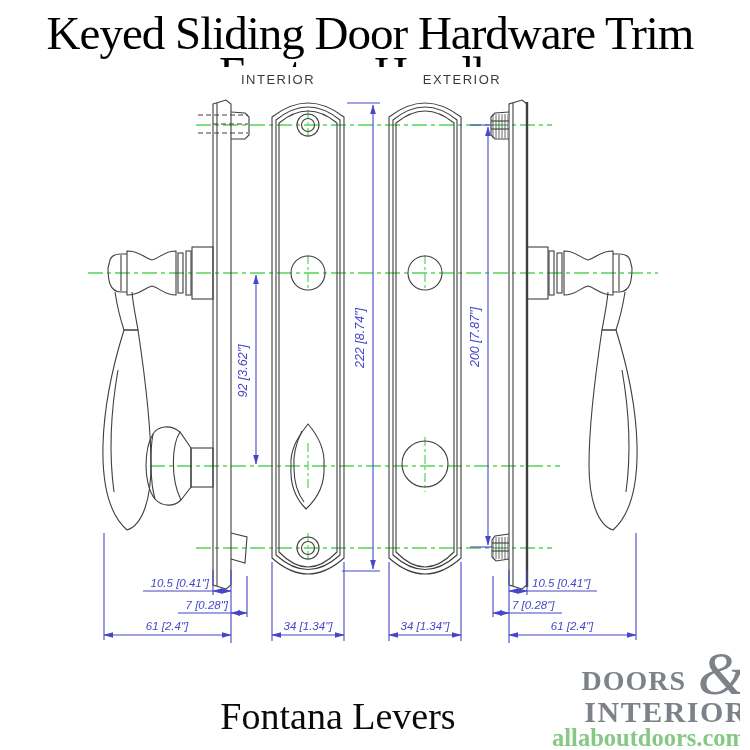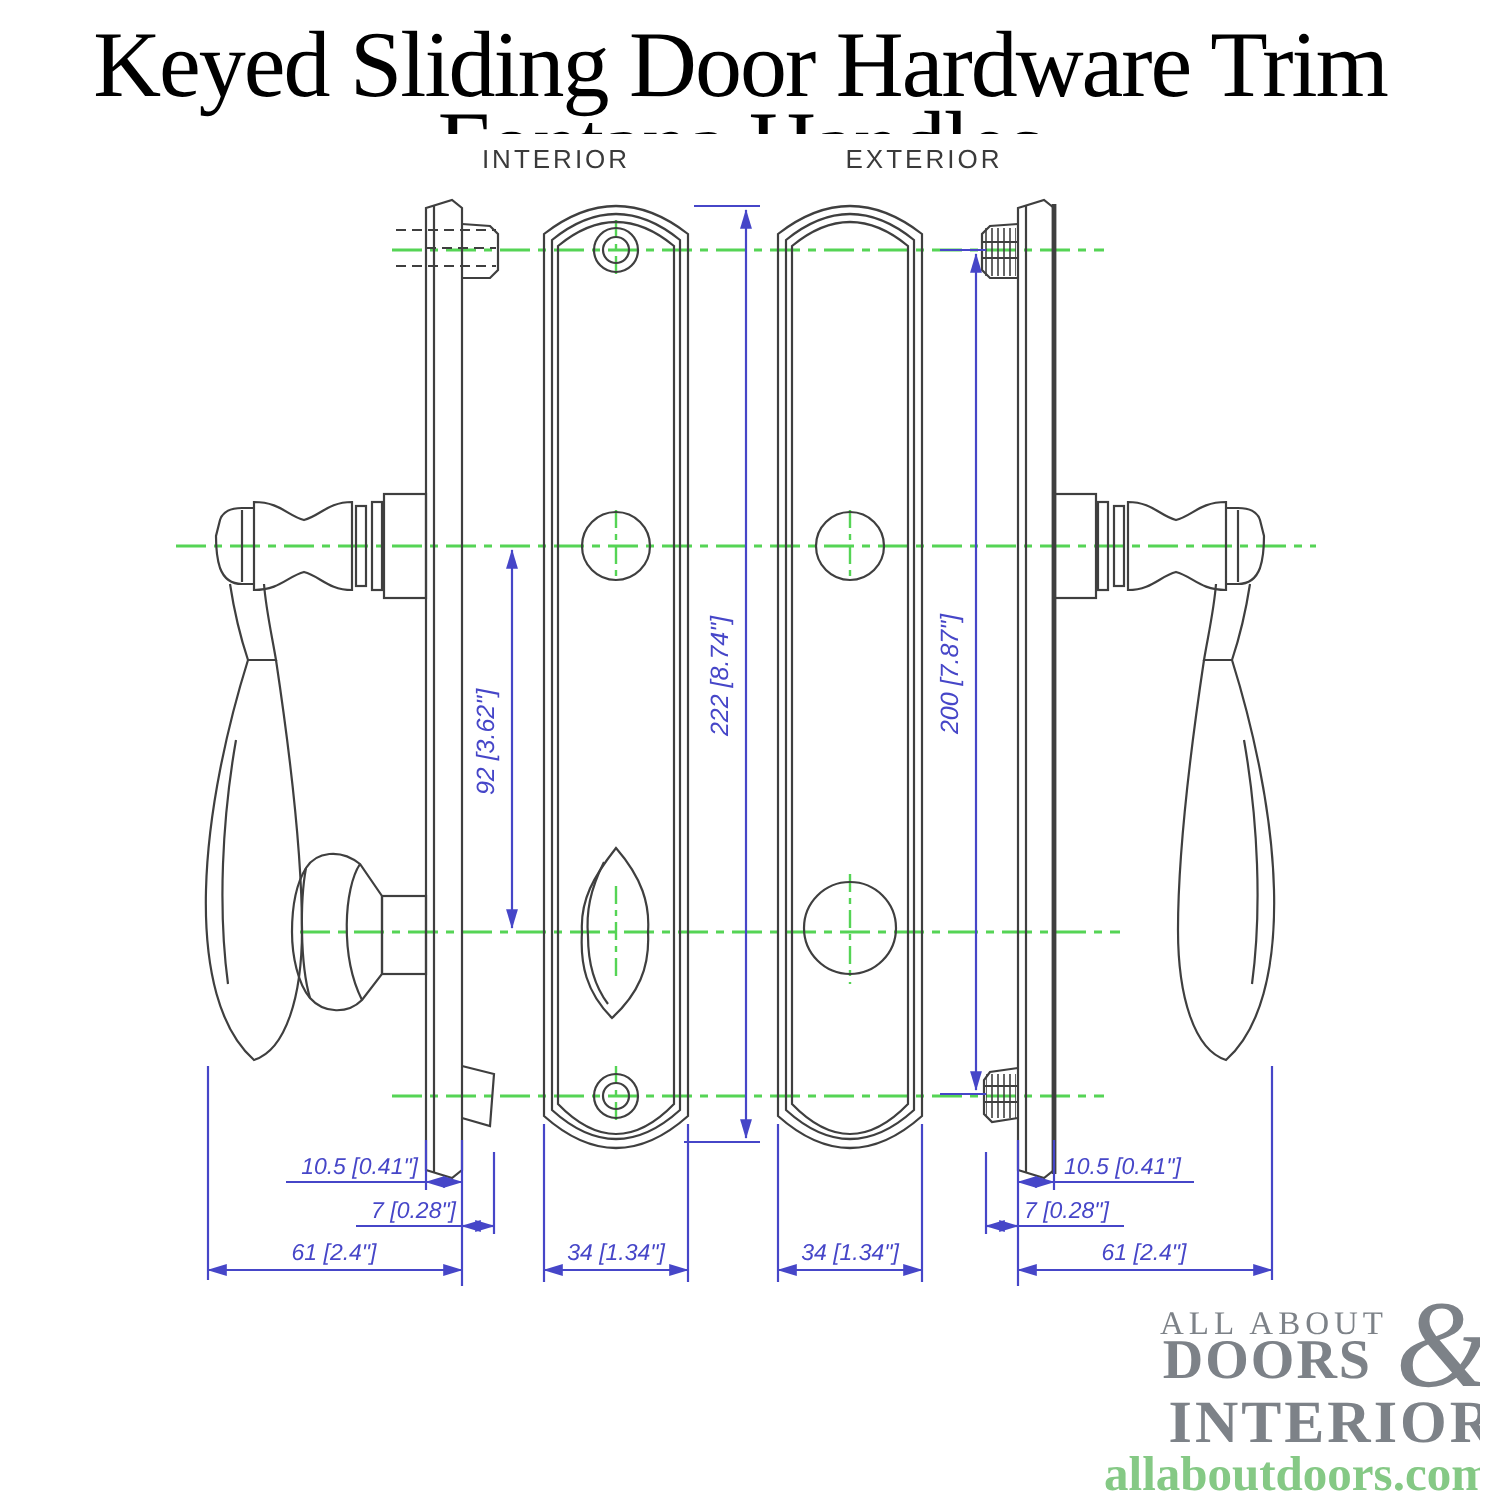--- a/index.html
+++ b/index.html
@@ -192,22 +192,22 @@
       <line class="dim" x1="509" y1="591" x2="527" y2="591" marker-start="url(#arr)" marker-end="url(#arr)"></line>
       <text class="dimtxt" text-anchor="start" x="532" y="587">10.5 [0.41"]</text>
       <line class="dim" x1="509" y1="613" x2="562" y2="613"></line>
       <line class="dim" x1="493" y1="613" x2="509" y2="613" marker-start="url(#arr)" marker-end="url(#arr)"></line>
       <text class="dimtxt" text-anchor="start" x="512" y="609">7 [0.28"]</text>
       <line class="dim" x1="509" y1="635" x2="636" y2="635" marker-start="url(#arr)" marker-end="url(#arr)"></line>
       <text class="dimtxt" text-anchor="middle" x="572" y="630">61 [2.4"]</text>
     </g>
   </svg>
 
+  <div class="product-name">Fontana Levers</div>
 
   <div id="logo">
-    <div class="l1">ALL ABOUT</div>
     <div class="l2">DOORS</div>
     <div class="amp">&amp;</div>
     <div class="l3">INTERIOR</div>
     <div class="web">allaboutdoors.com</div>
   </div>
 
 </div>
 
 </body></html>

